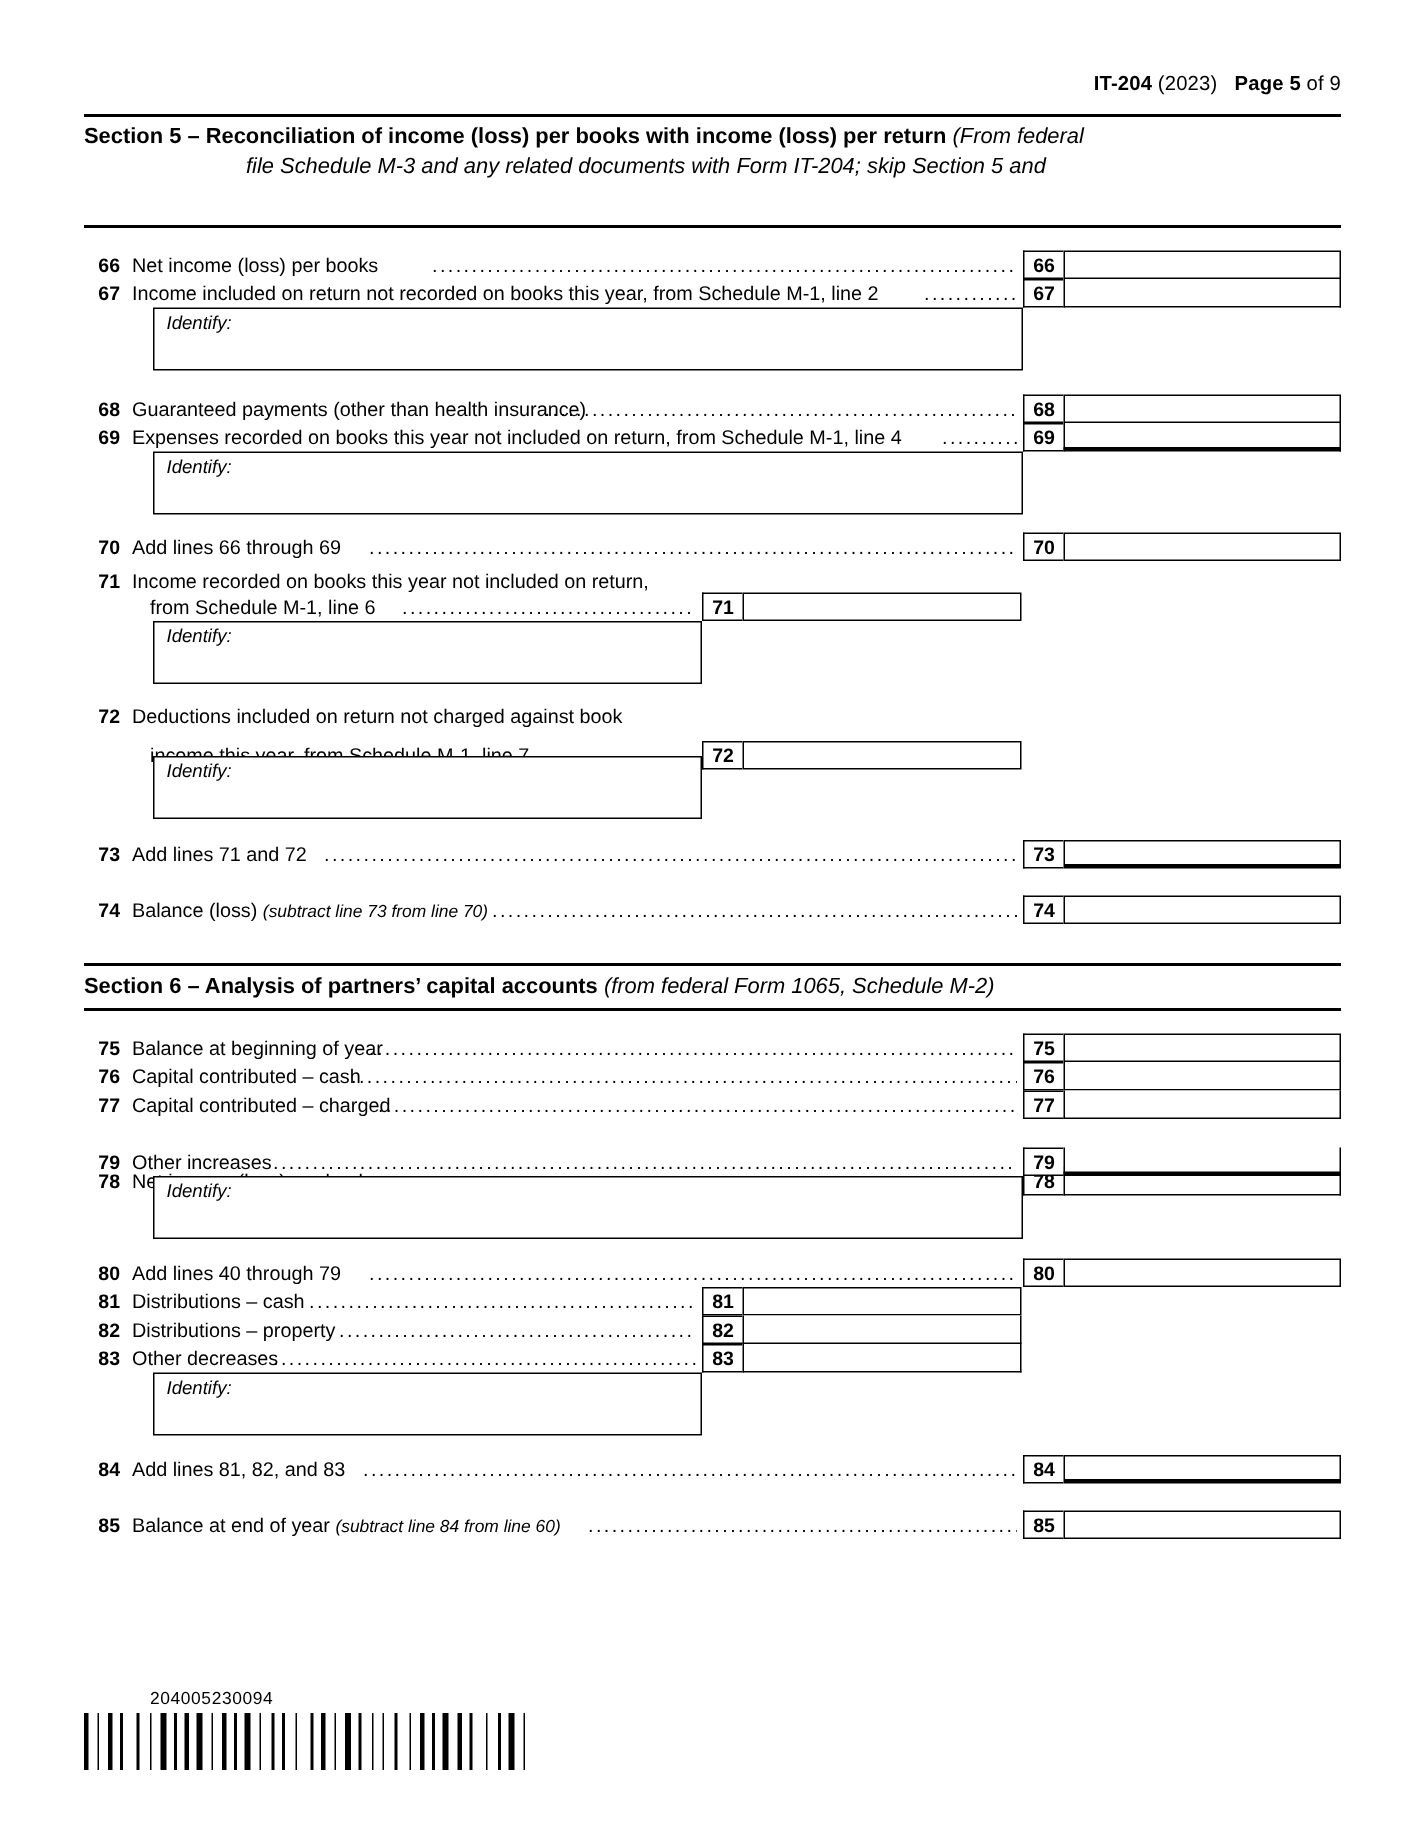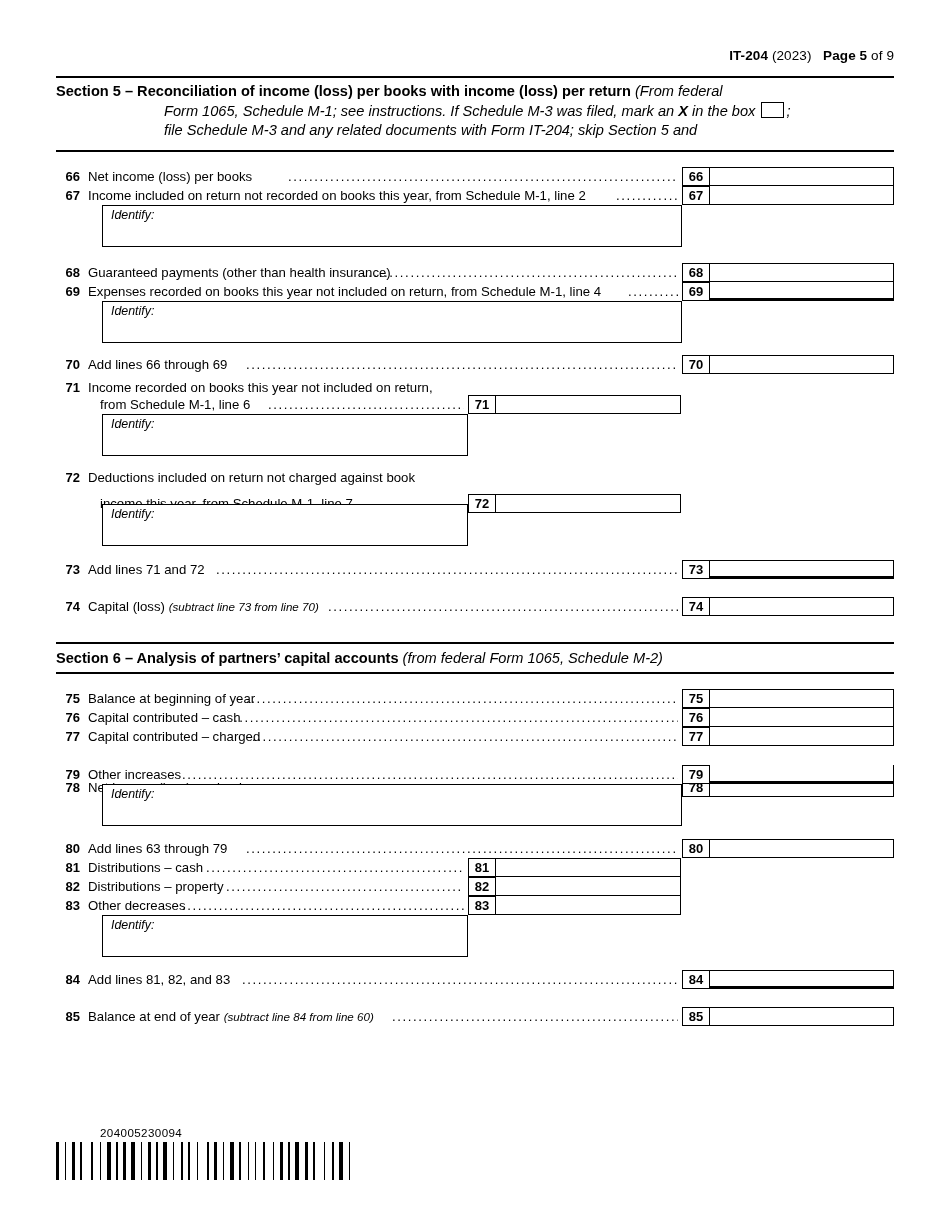--- a/index.html
+++ b/index.html
@@ -200,24 +200,20 @@
     <span>of 9</span>
   </div>
 
   <div class="section sec-rule-top" style="top:76px;"></div>
   <div class="section" style="top:78px;">
     <div class="sec-head">
       <span class="sec-head-inline">
         <span>Section 5 – Reconciliation of income (loss) per books with income (loss) per return</span>
         <span class="ital">(From federal</span>
       </span>
-      <span class="indent ital">
-        <span>Form 1065, Schedule M-1; see instructions. If Schedule M-3 was filed, mark an </span><span class="mark-x">X</span><span> in the box</span>
-        <span class="inline-box"></span><span>;</span>
-      </span>
       <span class="indent ital">file Schedule M-3 and any related documents with Form IT-204; skip Section 5 and</span>
     </div>
   </div>
   <div class="section sec-rule-bottom" style="top:150px;"></div>
 
   <div class="row" style="top:167px;">
     <span class="num">66</span>
     <span class="label">Net income (loss) per books</span>
     <span class="leader" style="left:232px;width:390px;">..............................................................................................................................</span>
     <span class="numbox" style="left:626px;">66</span>
@@ -293,21 +289,21 @@
   <div class="row" style="top:560px;">
     <span class="num">73</span>
     <span class="label">Add lines 71 and 72</span>
     <span class="leader" style="left:160px;width:462px;">..............................................................................................................................</span>
     <span class="numbox" style="left:626px;">73</span>
     <span class="valbox thick" style="left:653px;width:185px;"></span>
   </div>
 
   <div class="row" style="top:597px;">
     <span class="num">74</span>
-    <span class="label"><span>Capital (loss) </span><span class="ital">(subtract line 73 from line 70)</span></span>
+    <span class="label"><span>Balance (loss) </span><span class="ital">(subtract line 73 from line 70)</span></span>
     <span class="leader" style="left:272px;width:350px;">..............................................................................................................................</span>
     <span class="numbox" style="left:626px;">74</span>
     <span class="valbox" style="left:653px;width:185px;"></span>
   </div>
 
   <div class="section sec-rule-top" style="top:642px;"></div>
   <div class="section" style="top:645px;">
     <div class="sec-head" style="padding-bottom:5px;">
       <span>Section 6 – Analysis of partners’ capital accounts</span>
       <span class="ital">(from federal Form 1065, Schedule M-2)</span>
@@ -353,21 +349,21 @@
     <span class="leader" style="left:126px;width:496px;">..............................................................................................................................</span>
     <span class="numbox" style="left:626px;">79</span>
     <span class="valbox nb-top thick" style="left:653px;width:185px;"></span>
   </div>
   <div class="idbox" style="left:102px;top:784px;width:580px;height:42px;">
     <span class="idlabel">Identify:</span>
   </div>
 
   <div class="row" style="top:839px;">
     <span class="num">80</span>
-    <span class="label">Add lines 63 through 79</span>
+    <span class="label">Add lines 40 through 79</span>
     <span class="leader" style="left:190px;width:432px;">..............................................................................................................................</span>
     <span class="numbox" style="left:626px;">80</span>
     <span class="valbox" style="left:653px;width:185px;"></span>
   </div>
 
   <div class="row" style="top:858px;">
     <span class="num">81</span>
     <span class="label">Distributions – cash</span>
     <span class="leader" style="left:150px;width:258px;">..............................................................................................................................</span>
     <span class="numbox" style="left:412px;">81</span>

